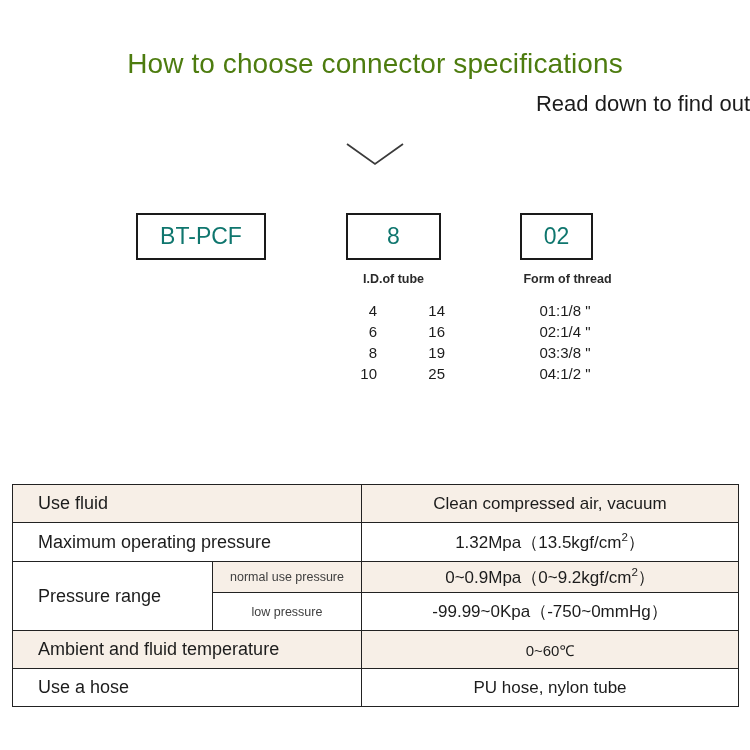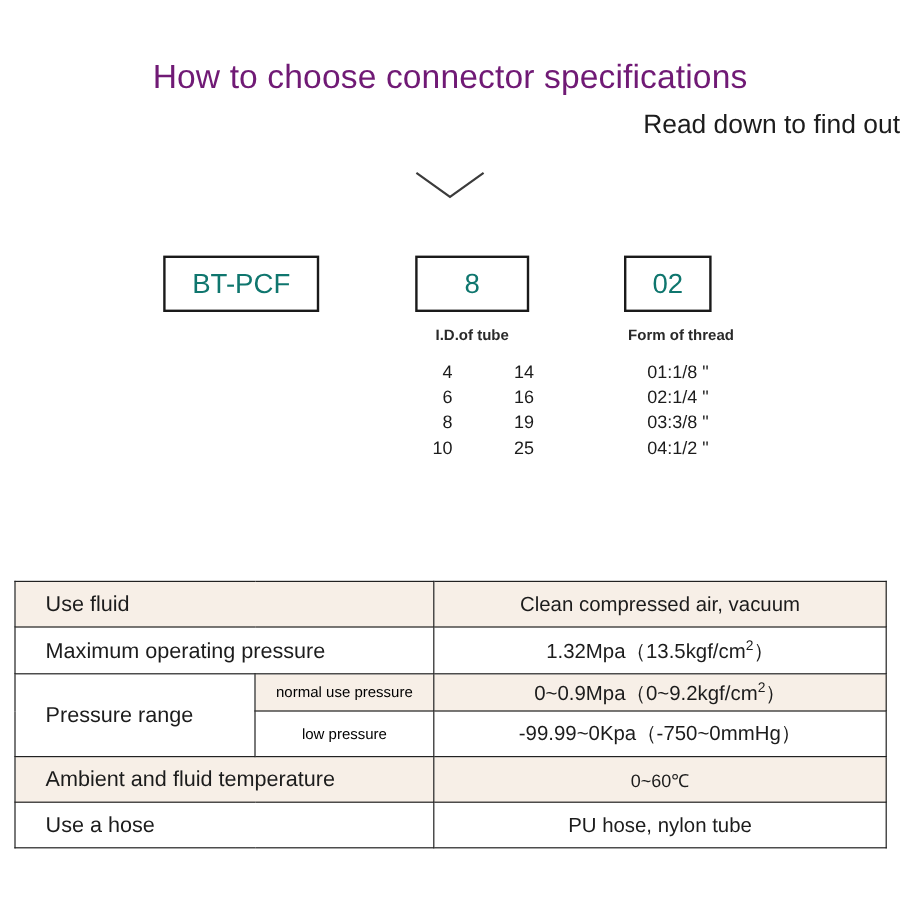--- a/index.html
+++ b/index.html
@@ -18,21 +18,21 @@
 
   
   #page-title {
     position: absolute;
     top: 48px;
     left: 0;
     width: 750px;
     text-align: center;
     font-size: 28px;
     font-weight: 400;
-    color: #701a75;
+    color: #4d7c0f;
     letter-spacing: 0.1px;
     white-space: nowrap;
   }
   #page-subtitle {
     position: absolute;
     top: 91px;
     left: 0;
     width: 750px;
     text-align: right;
     font-size: 22px;
@@ -151,21 +151,21 @@
     font-size: 18px;
     margin-top: 15px;
   }
   .value-cell {
     text-align: center;
     font-size: 17px;
   }
   .sub-label-cell {
     text-align: center;
     font-size: 12.5px;
-    color: #000000;
+    color: #404040;
   }
   sup { font-size: 0.68em; }
 </style>
 </head>
 <body>
 
 <div id="page-title">How to choose connector specifications</div>
 <div id="page-subtitle">Read down to find out</div>
 
 <svg id="chevron" viewBox="0 0 60 30" xmlns="http://www.w3.org/2000/svg">

